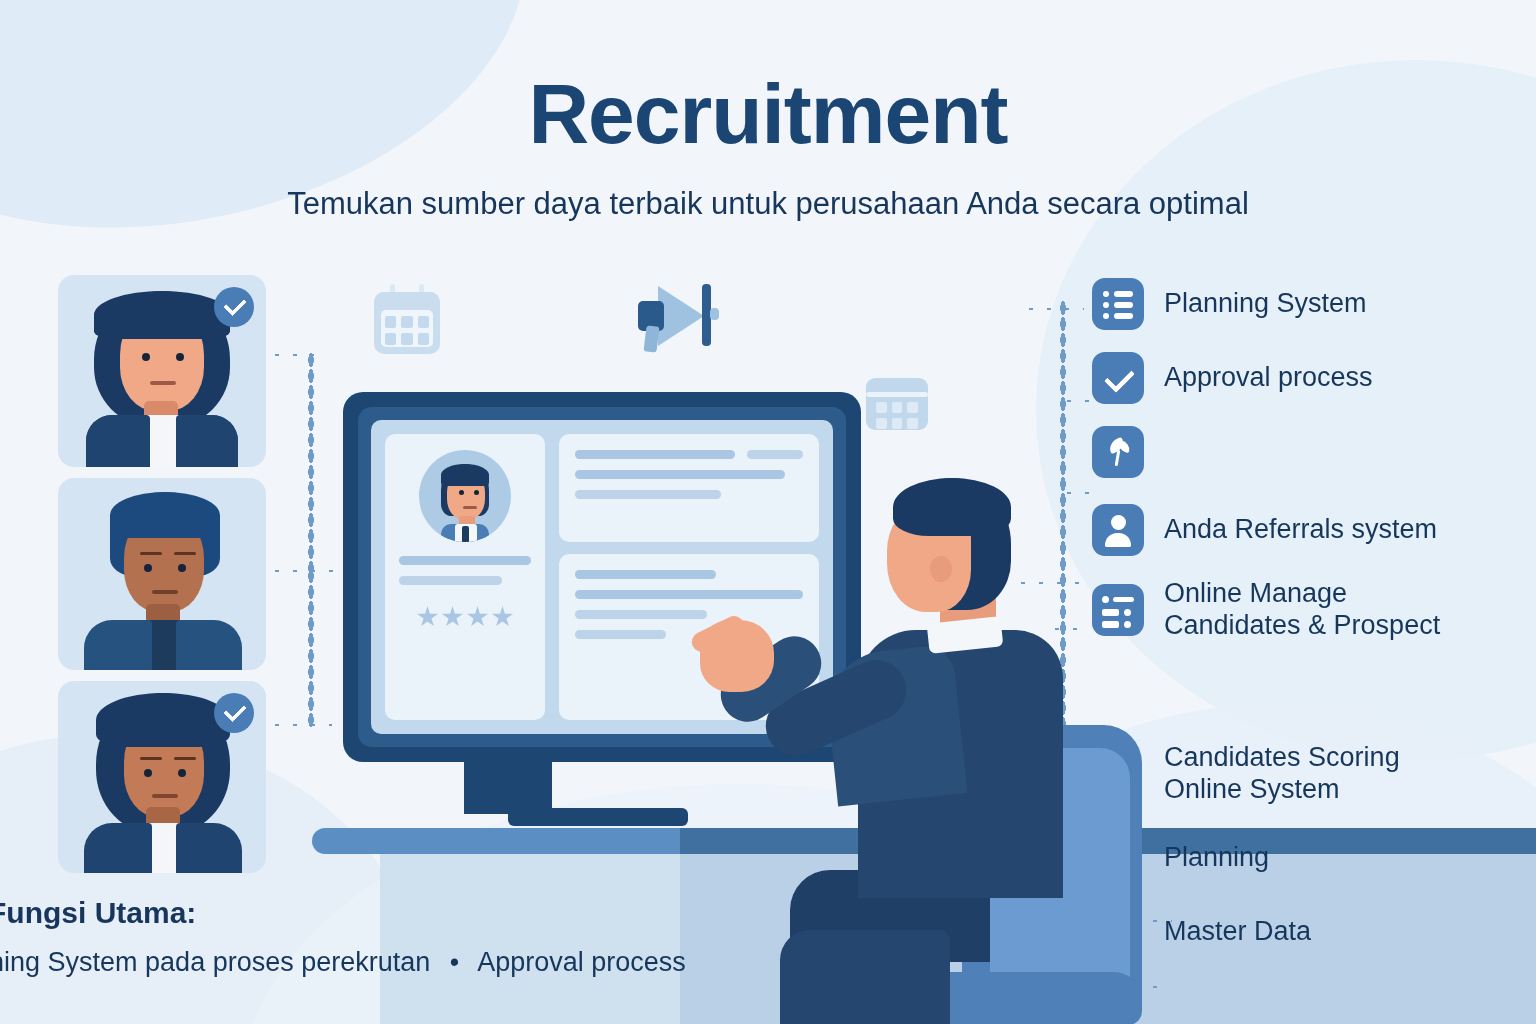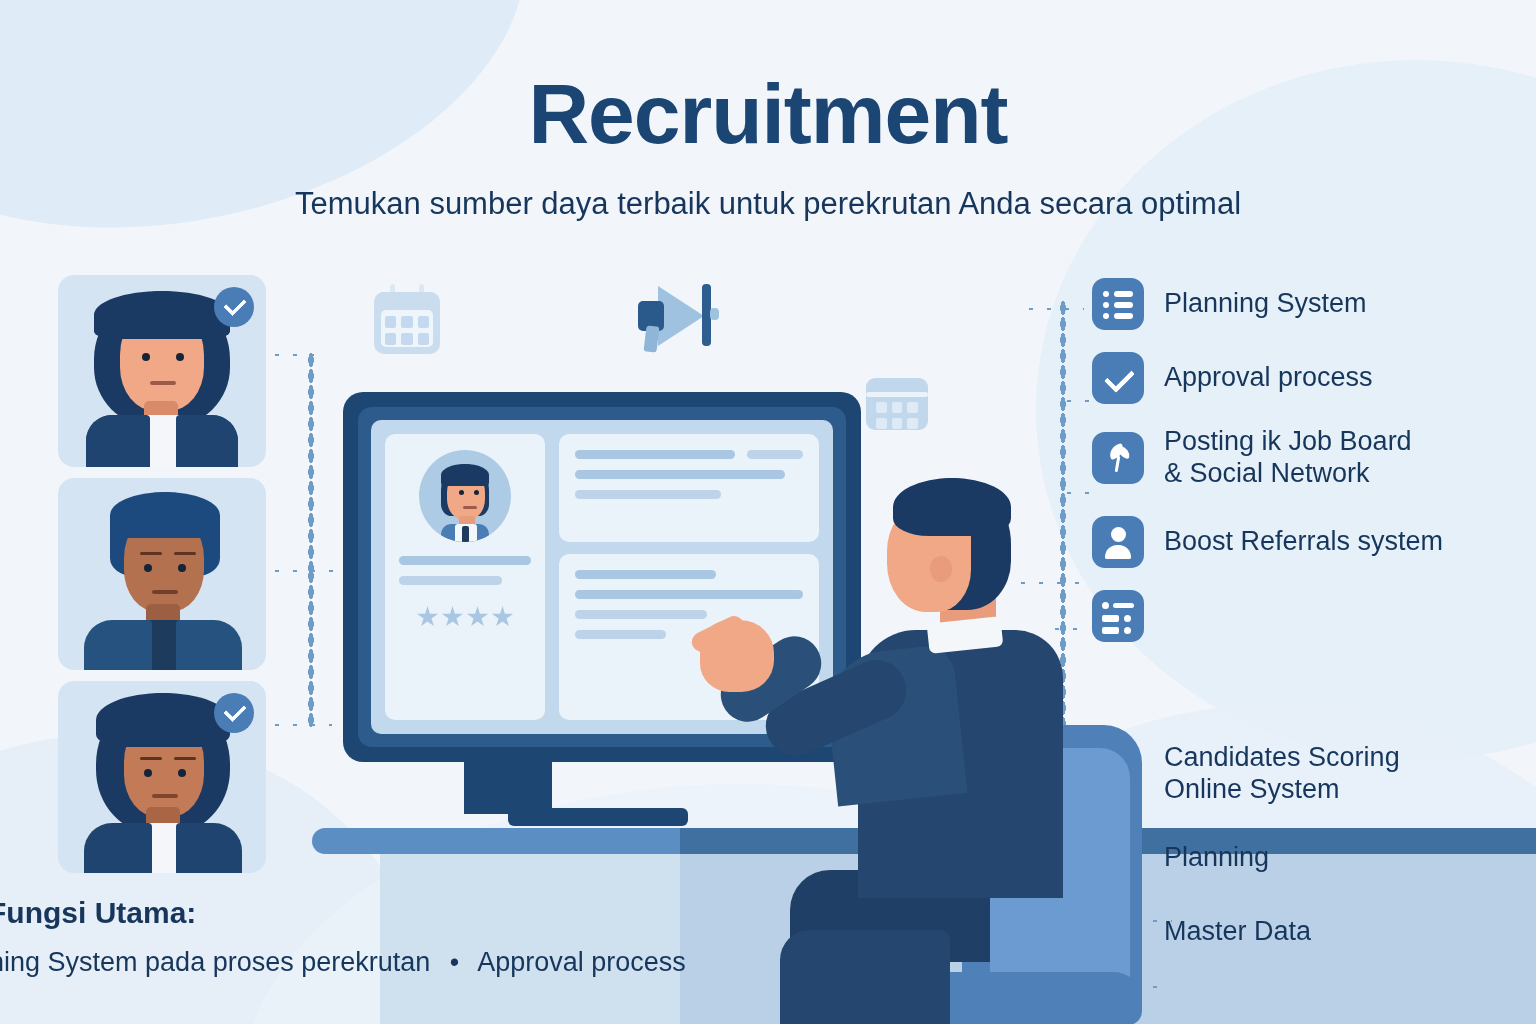--- a/index.html
+++ b/index.html
@@ -190,21 +190,21 @@
 
 <div class="stage">
 
   <div class="bg-blob blob-tl"></div>
   <div class="bg-blob blob-tr"></div>
   <div class="bg-blob blob-bl"></div>
   <div class="bg-blob blob-mid"></div>
   <div class="bg-blob blob-br"></div>
 
   <div class="title">Recruitment</div>
-  <div class="subtitle">Temukan sumber daya terbaik untuk perekrutan Anda secara optimal</div>
+  <div class="subtitle">Temukan sumber daya terbaik untuk perusahaan Anda secara optimal</div>
 
   <div class="dots-h" style="left:268px;top:352px;width:46px;"></div>
   <div class="dots-v" style="left:308px;top:352px;height:222px;"></div>
   <div class="dots-h" style="left:268px;top:568px;width:86px;"></div>
   <div class="dots-v" style="left:308px;top:568px;height:160px;"></div>
   <div class="dots-h" style="left:268px;top:722px;width:64px;"></div>
 
   <div class="cand-card c1">
     <div class="av">
       <div class="hair" style="left:36px;top:16px;width:136px;height:136px;background:#1b3a63;"></div>
@@ -405,51 +405,51 @@
     </div>
 
     <div class="frow two-line">
       <div class="ficon">
         <div class="gl-leaf">
             <span class="lf1"></span>
             <span class="lf2"></span>
             <span class="st"></span>
           </div>
       </div>
-      <div class="flabel">Posting ik Job Board
-&amp; Social Network</div>
     </div>
 
     <div class="frow">
       <div class="ficon">
         <div class="gl-user">
             <div class="h"></div>
             <div class="b"></div>
           </div>
       </div>
-      <div class="flabel">Boost Referrals system</div>
+      <div class="flabel">Anda Referrals system</div>
     </div>
 
     <div class="frow two-line">
       <div class="ficon">
         <div class="gl-form">
           <div class="top">
               <span class="k"></span>
               <span class="w"></span>
             </div>
           <div class="r">
               <span class="w"></span>
               <span class="c"></span>
             </div>
           <div class="r">
               <span class="w"></span>
               <span class="c"></span>
             </div>
         </div>
       </div>
+      <div class="flabel">Online Manage
+Candidates &amp; Prospect</div>
     </div>
 
     <div class="frow">
       <div class="ficon empty"></div>
     </div>
 
     <div class="frow two-line">
       <div class="ficon empty"></div>
       <div class="flabel">Candidates Scoring
 Online System</div>

